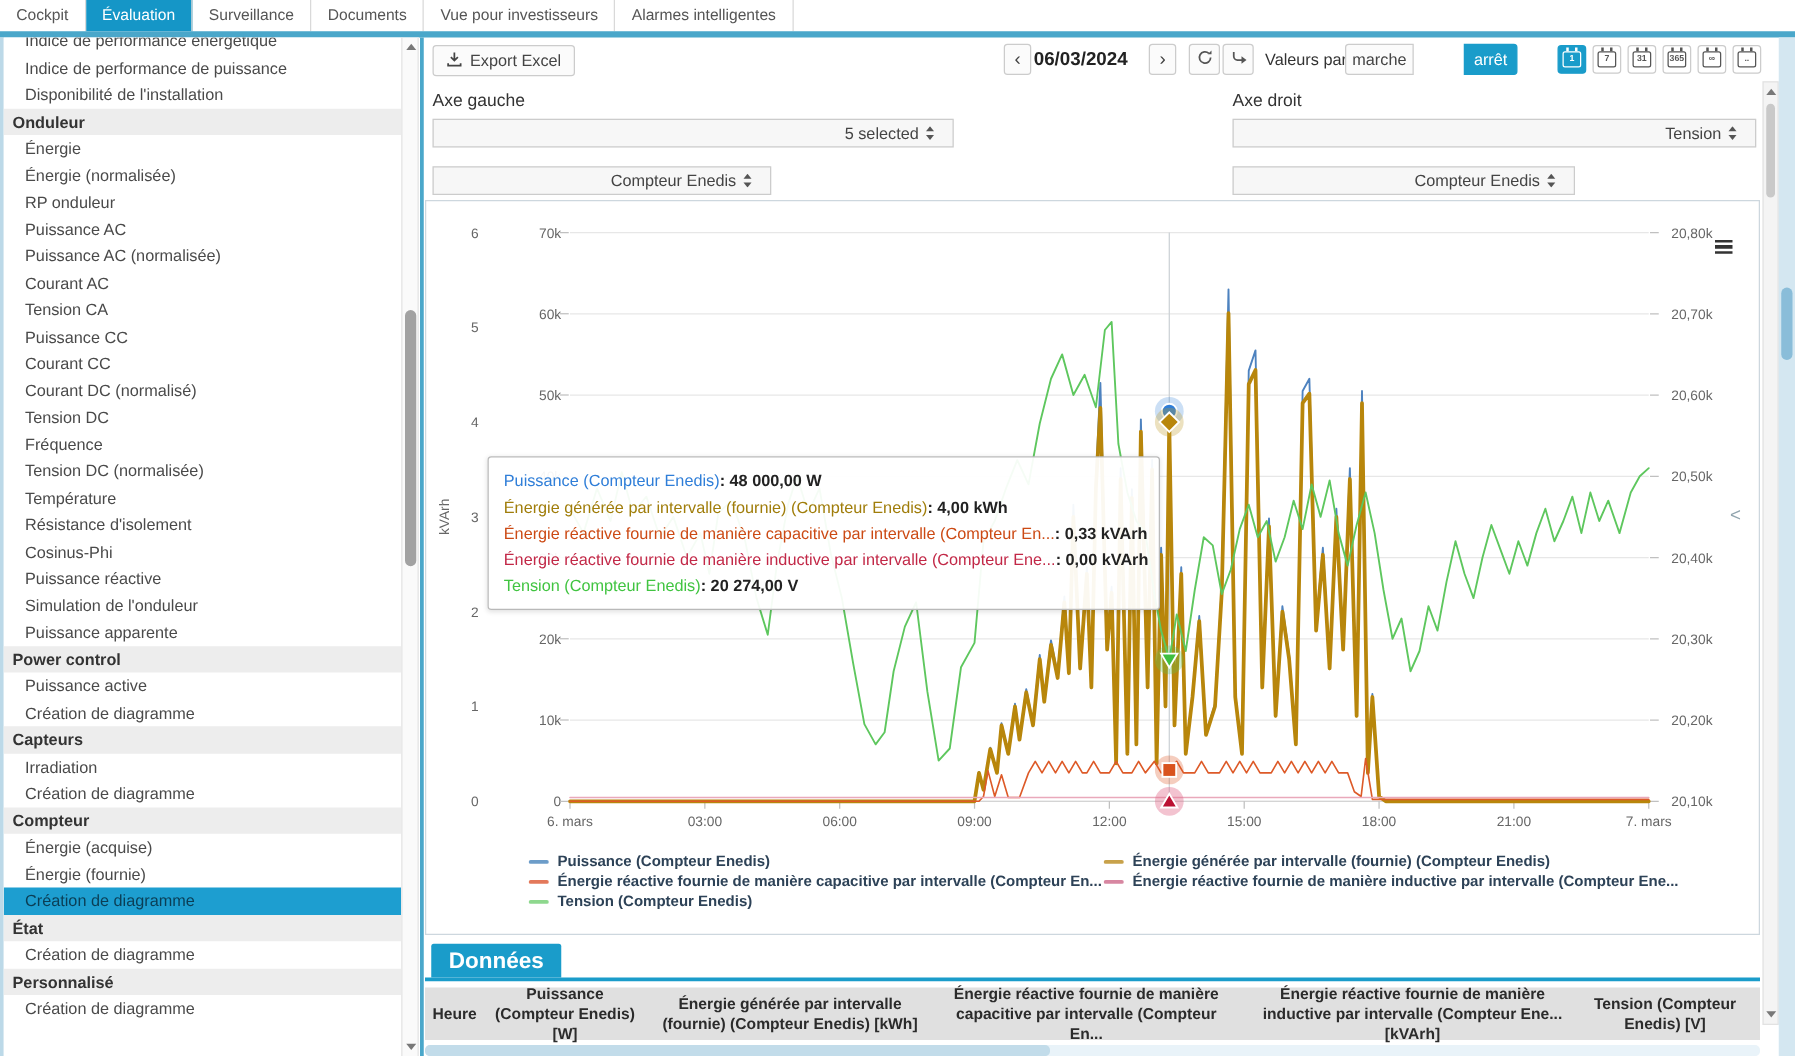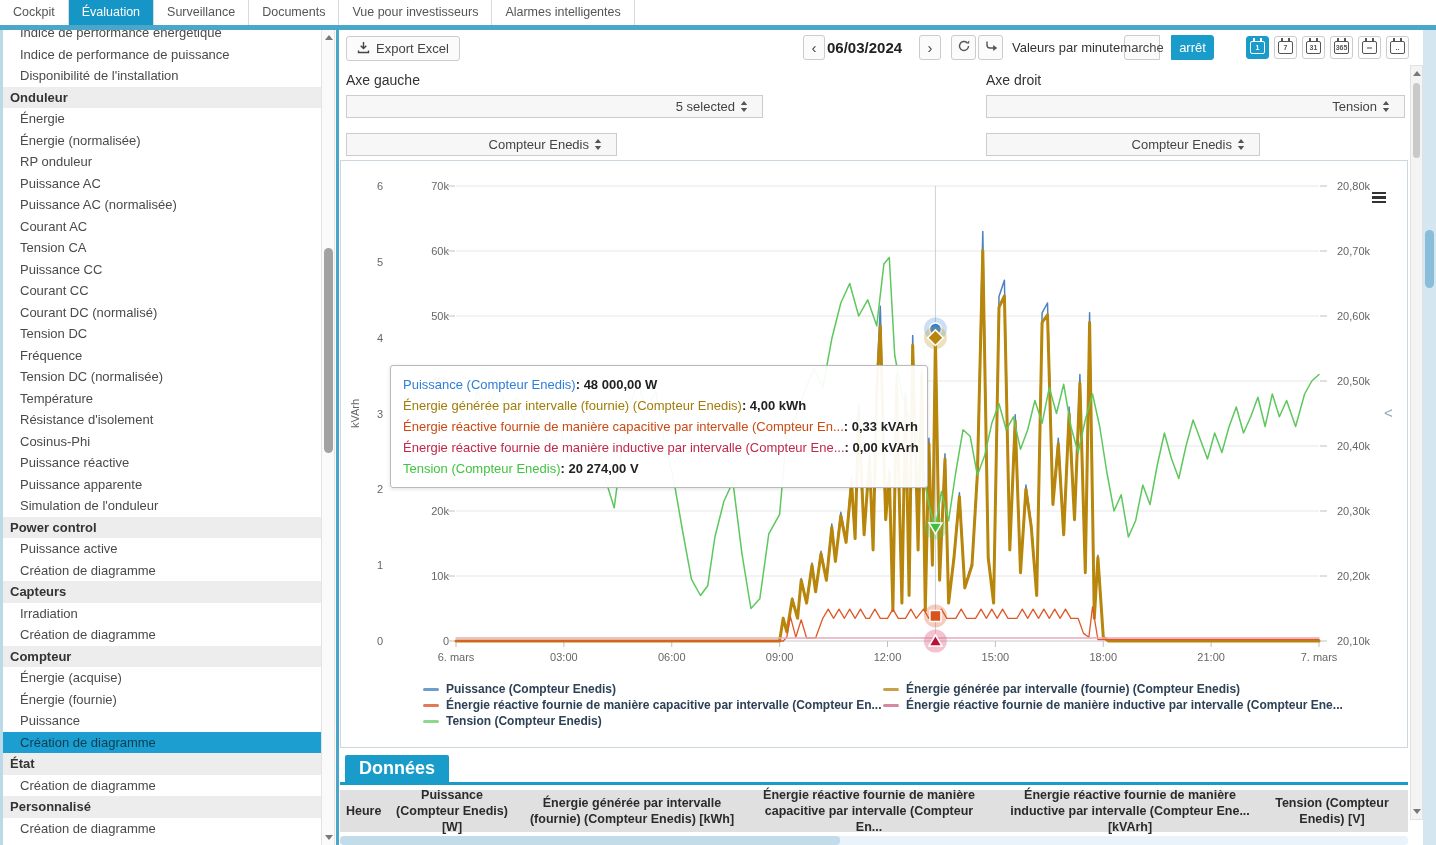--- a/index.html
+++ b/index.html
@@ -111,32 +111,31 @@
     <div class="side-row ">Puissance CC</div>
     <div class="side-row ">Courant CC</div>
     <div class="side-row ">Courant DC (normalisé)</div>
     <div class="side-row ">Tension DC</div>
     <div class="side-row ">Fréquence</div>
     <div class="side-row ">Tension DC (normalisée)</div>
     <div class="side-row ">Température</div>
     <div class="side-row ">Résistance d'isolement</div>
     <div class="side-row ">Cosinus-Phi</div>
     <div class="side-row ">Puissance réactive</div>
+    <div class="side-row ">Simulation de l'onduleur</div>
     <div class="side-row ">Puissance apparente</div>
-    <div class="side-row ">Simulation de l'onduleur</div>
     <div class="side-row header">Power control</div>
     <div class="side-row ">Puissance active</div>
     <div class="side-row ">Création de diagramme</div>
     <div class="side-row header">Capteurs</div>
     <div class="side-row ">Irradiation</div>
     <div class="side-row ">Création de diagramme</div>
     <div class="side-row header">Compteur</div>
     <div class="side-row ">Énergie (acquise)</div>
     <div class="side-row ">Énergie (fournie)</div>
-    <div class="side-row ">Puissance</div>
     <div class="side-row  selected">Création de diagramme</div>
     <div class="side-row header">État</div>
     <div class="side-row ">Création de diagramme</div>
     <div class="side-row header">Personnalisé</div>
     <div class="side-row ">Création de diagramme</div>
   </div>
 <div class="side-scroll">
   <div class="arr-up" style="top:5px"></div>
   <div class="side-thumb"></div>
   <div class="arr-dn" style="bottom:5px"></div>
@@ -172,21 +171,21 @@
 <button class="btn" style="left:978px;top:35px;width:25px;height:25px">
   <span>
     <svg width="14" height="14" viewBox="0 0 14 14">
         <path d="M3 2.5v3.5a3 3 0 0 0 3 3h4" fill="none" stroke="#555" stroke-width="1.4"></path>
         <path d="M9.2 6l4 3-4 3z" fill="#555"></path>
       </svg>
   </span>
 </button>
 
 <div class="plain-label" style="left:1012px;top:35px">Valeurs par minute</div>
-<button class="btn toggle-on" style="left:1124px;top:35px;width:36px;height:25px">marche</button>
+<button class="btn toggle-on" style="left:1076px;top:35px;width:55px;height:25px">marche</button>
 <button class="btn toggle-off" style="left:1171px;top:35px;width:43px;height:25px">arrêt</button>
 
 <div id="range-group">
     <button class="range-btn active" style="position: absolute; left: 1246px; top: 36px;">
       <span class="cal">1</span>
     </button>
     <button class="range-btn" style="position: absolute; left: 1274px; top: 36px;">
       <span class="cal">7</span>
     </button>
     <button class="range-btn" style="position: absolute; left: 1302px; top: 36px;">

